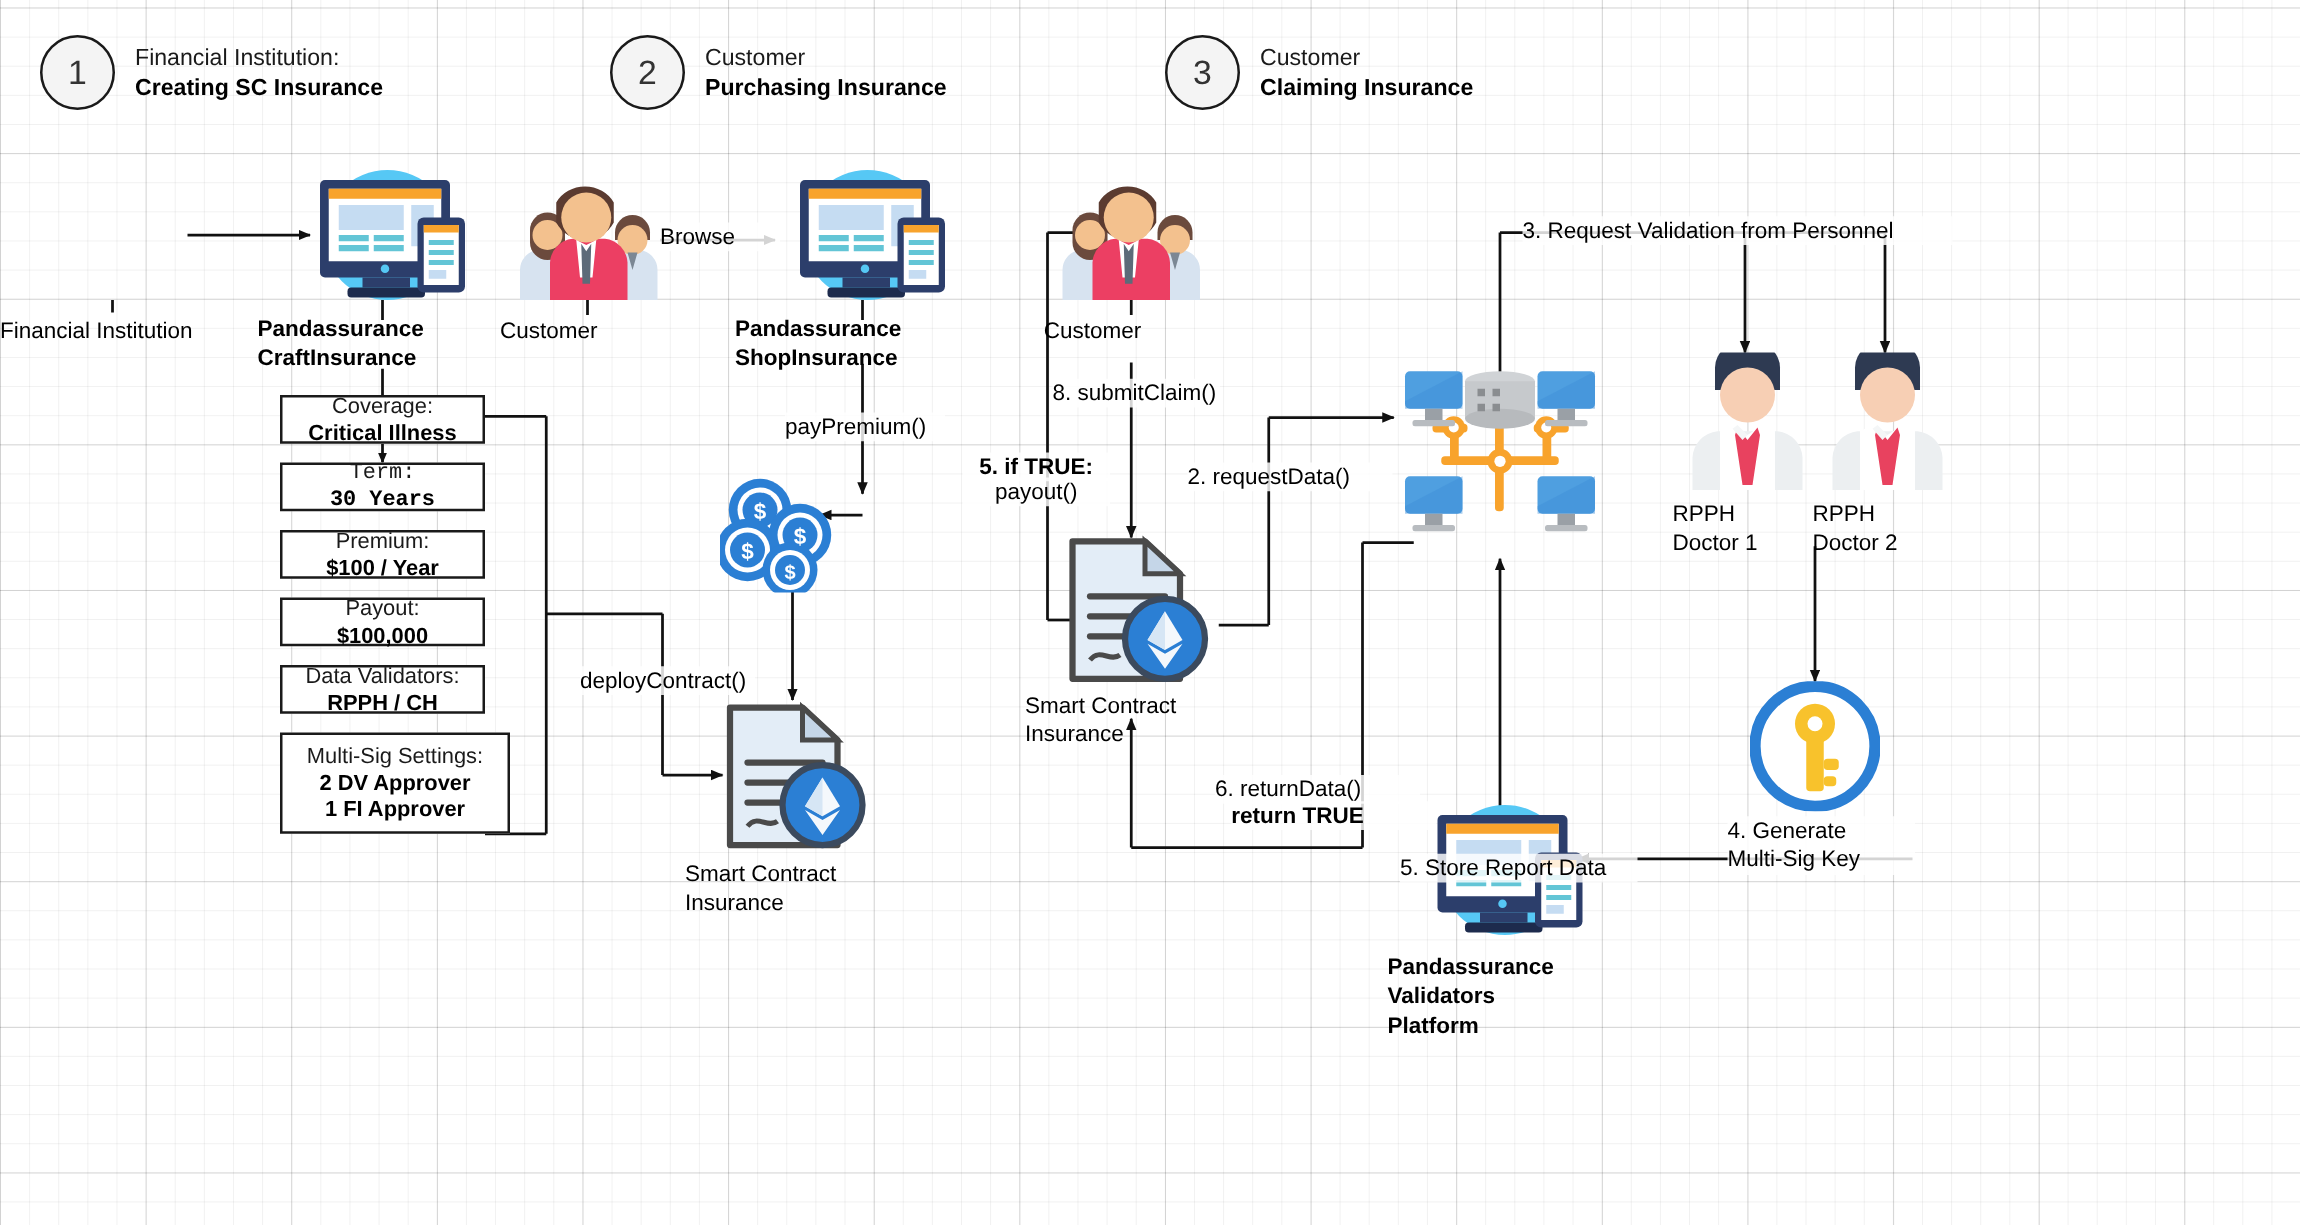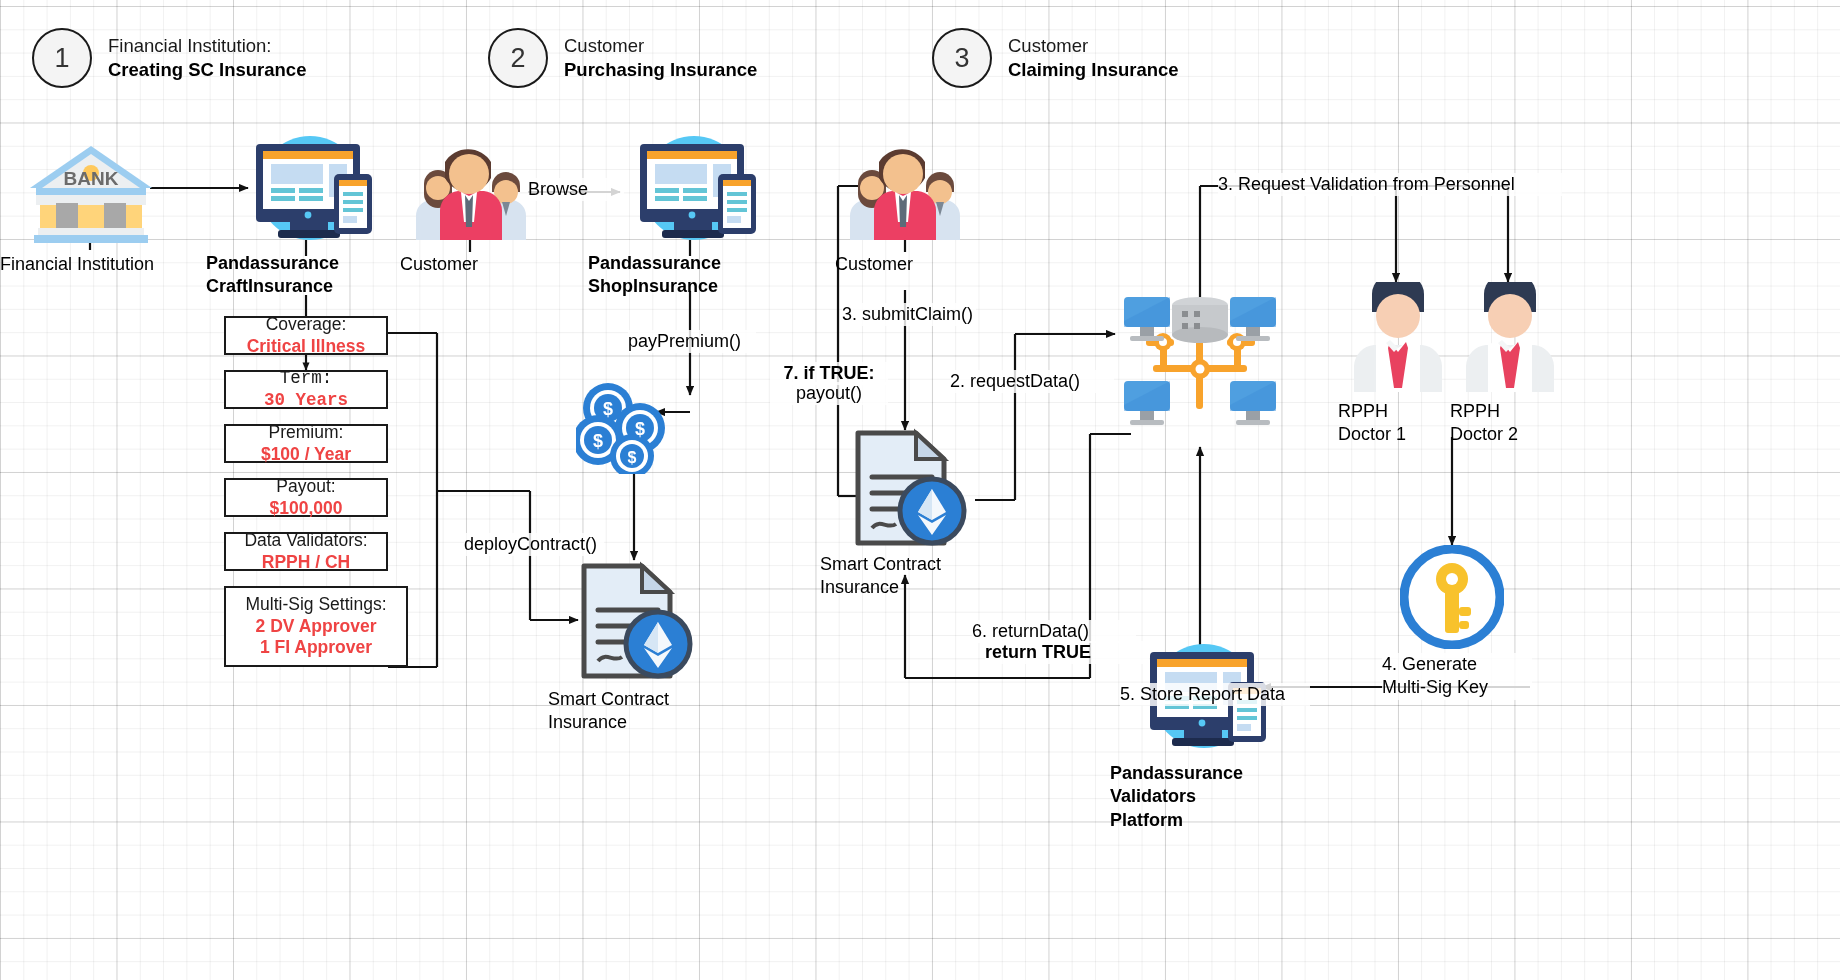--- a/index.html
+++ b/index.html
@@ -52,21 +52,21 @@
   .param{
     position:absolute;
     box-sizing:border-box;
     border:2.4px solid #1a1a1a;
     background:#ffffff;
     display:flex;flex-direction:column;
     align-items:center;justify-content:center;
     line-height:1.24;
   }
   .param .k{font-size:17.5px;color:#1a1a1a;}
-  .param .v{font-size:17.5px;font-weight:bold;color:#ef4444;}
+  .param .v{font-size:17.5px;font-weight:bold;color:#000000;}
 
   
   .icon{position:absolute;}
 </style>
 </head>
 <body>
 
 <div id="canvas">
 
   <svg class="lines">
@@ -151,37 +151,20 @@
     </div>
   </div>
   <div class="abs step" style="left:932px;top:28px;">
     <div class="step-circle">3</div>
     <div class="step-text">
       <div class="step-role">Customer</div>
       <div class="step-action">Claiming Insurance</div>
     </div>
   </div>
 
-  <div class="icon" style="left:26px;top:140px;width:130px;height:105px;">
-    <svg width="130" height="105" viewBox="0 0 130 105">
-      <polygon points="65,6 126,48 4,48" fill="#9ccdf0"></polygon>
-      <polygon points="65,14 114,48 16,48" fill="#eceff1"></polygon>
-      <circle cx="65" cy="33" r="8" fill="#ffc95c"></circle>
-      <text x="65" y="45" text-anchor="middle" font-family="Liberation Sans, sans-serif" font-size="19" font-weight="bold" fill="#6b6b6b">BANK</text>
-      <rect x="10" y="48" width="110" height="7" fill="#9ccdf0"></rect>
-      <rect x="10" y="55" width="110" height="10" fill="#eceff1"></rect>
-      <rect x="14" y="65" width="28" height="28" fill="#ffd47a"></rect>
-      <rect x="51" y="65" width="28" height="28" fill="#ffd47a"></rect>
-      <rect x="88" y="65" width="28" height="28" fill="#ffd47a"></rect>
-      <rect x="30" y="63" width="22" height="32" fill="#a8a8a8"></rect>
-      <rect x="78" y="63" width="22" height="32" fill="#a8a8a8"></rect>
-      <rect x="12" y="88" width="106" height="9" fill="#eceff1"></rect>
-      <rect x="8" y="95" width="114" height="8" fill="#9ccdf0"></rect>
-    </svg>
-  </div>
   <div class="lbl nobg" style="left:0px;top:253px;width:180px;">Financial Institution</div>
 
   <div class="icon" style="left:238px;top:130px;width:140px;height:112px;">
     <svg width="140" height="112" viewBox="0 0 140 112">
       <circle cx="72" cy="58" r="52" fill="#56c8f5"></circle>
       <rect x="18" y="14" width="104" height="78" rx="4" fill="#2c3e6b"></rect>
       <rect x="25" y="21" width="90" height="58" fill="#ffffff"></rect>
       <rect x="25" y="21" width="90" height="8" fill="#f8a32c"></rect>
       <rect x="33" y="34" width="52" height="20" fill="#c5dcf2"></rect>
       <rect x="91" y="34" width="18" height="33" fill="#c5dcf2"></rect>
@@ -331,22 +314,22 @@
       <circle cx="94" cy="52" r="12" fill="#f3c18e"></circle>
       <path d="M90 62 l4 14 l4 -14z" fill="#7b8794"></path>
       <path d="M28 100 v-30 a20 20 0 0 1 18-19 h26 a20 20 0 0 1 18 19 v30z" fill="#ec3f63"></path>
       <path d="M33 22 a26 24 0 0 1 46 0 v16 a26 26 0 0 1 -46 0z" fill="#5b3b30"></path>
       <circle cx="57" cy="34" r="20" fill="#f3c18e"></circle>
       <path d="M49 52 l8 4 l8 -4 l-3 30 h-10z" fill="#ffffff"></path>
       <path d="M53 55 l4 6 l4 -6 l-1 32 h-6z" fill="#5d6b79"></path>
     </svg>
   </div>
   <div class="lbl nobg" style="left:835px;top:253px;width:140px;">Customer</div>
-  <div class="lbl" style="left:842px;top:303px;width:134px;">3. submitClaim()</div>
-  <div class="lbl bold" style="left:770px;top:362px;width:118px;text-align:center;"><span>7. if TRUE:</span></div>
+  <div class="lbl" style="left:842px;top:303px;width:134px;">8. submitClaim()</div>
+  <div class="lbl bold" style="left:770px;top:362px;width:118px;text-align:center;"><span>5. if TRUE:</span></div>
   <div class="lbl" style="left:770px;top:382px;width:118px;text-align:center;">payout()</div>
 
   <div class="icon" style="left:848px;top:425px;width:122px;height:126px;">
     <svg width="122" height="126" viewBox="0 0 122 126">
       <path d="M10 8 h58 l28 26 v84 h-86z" fill="#e3edf7" stroke="#4a4a4a" stroke-width="5" stroke-linejoin="round"></path>
       <path d="M68 8 v26 h28z" fill="#c5d6e8" stroke="#4a4a4a" stroke-width="4"></path>
       <g stroke="#4a4a4a" stroke-width="5" stroke-linecap="round">
         <line x1="24" y1="52" x2="84" y2="52"></line>
         <line x1="24" y1="68" x2="84" y2="68"></line>
         <line x1="24" y1="84" x2="68" y2="84"></line>

